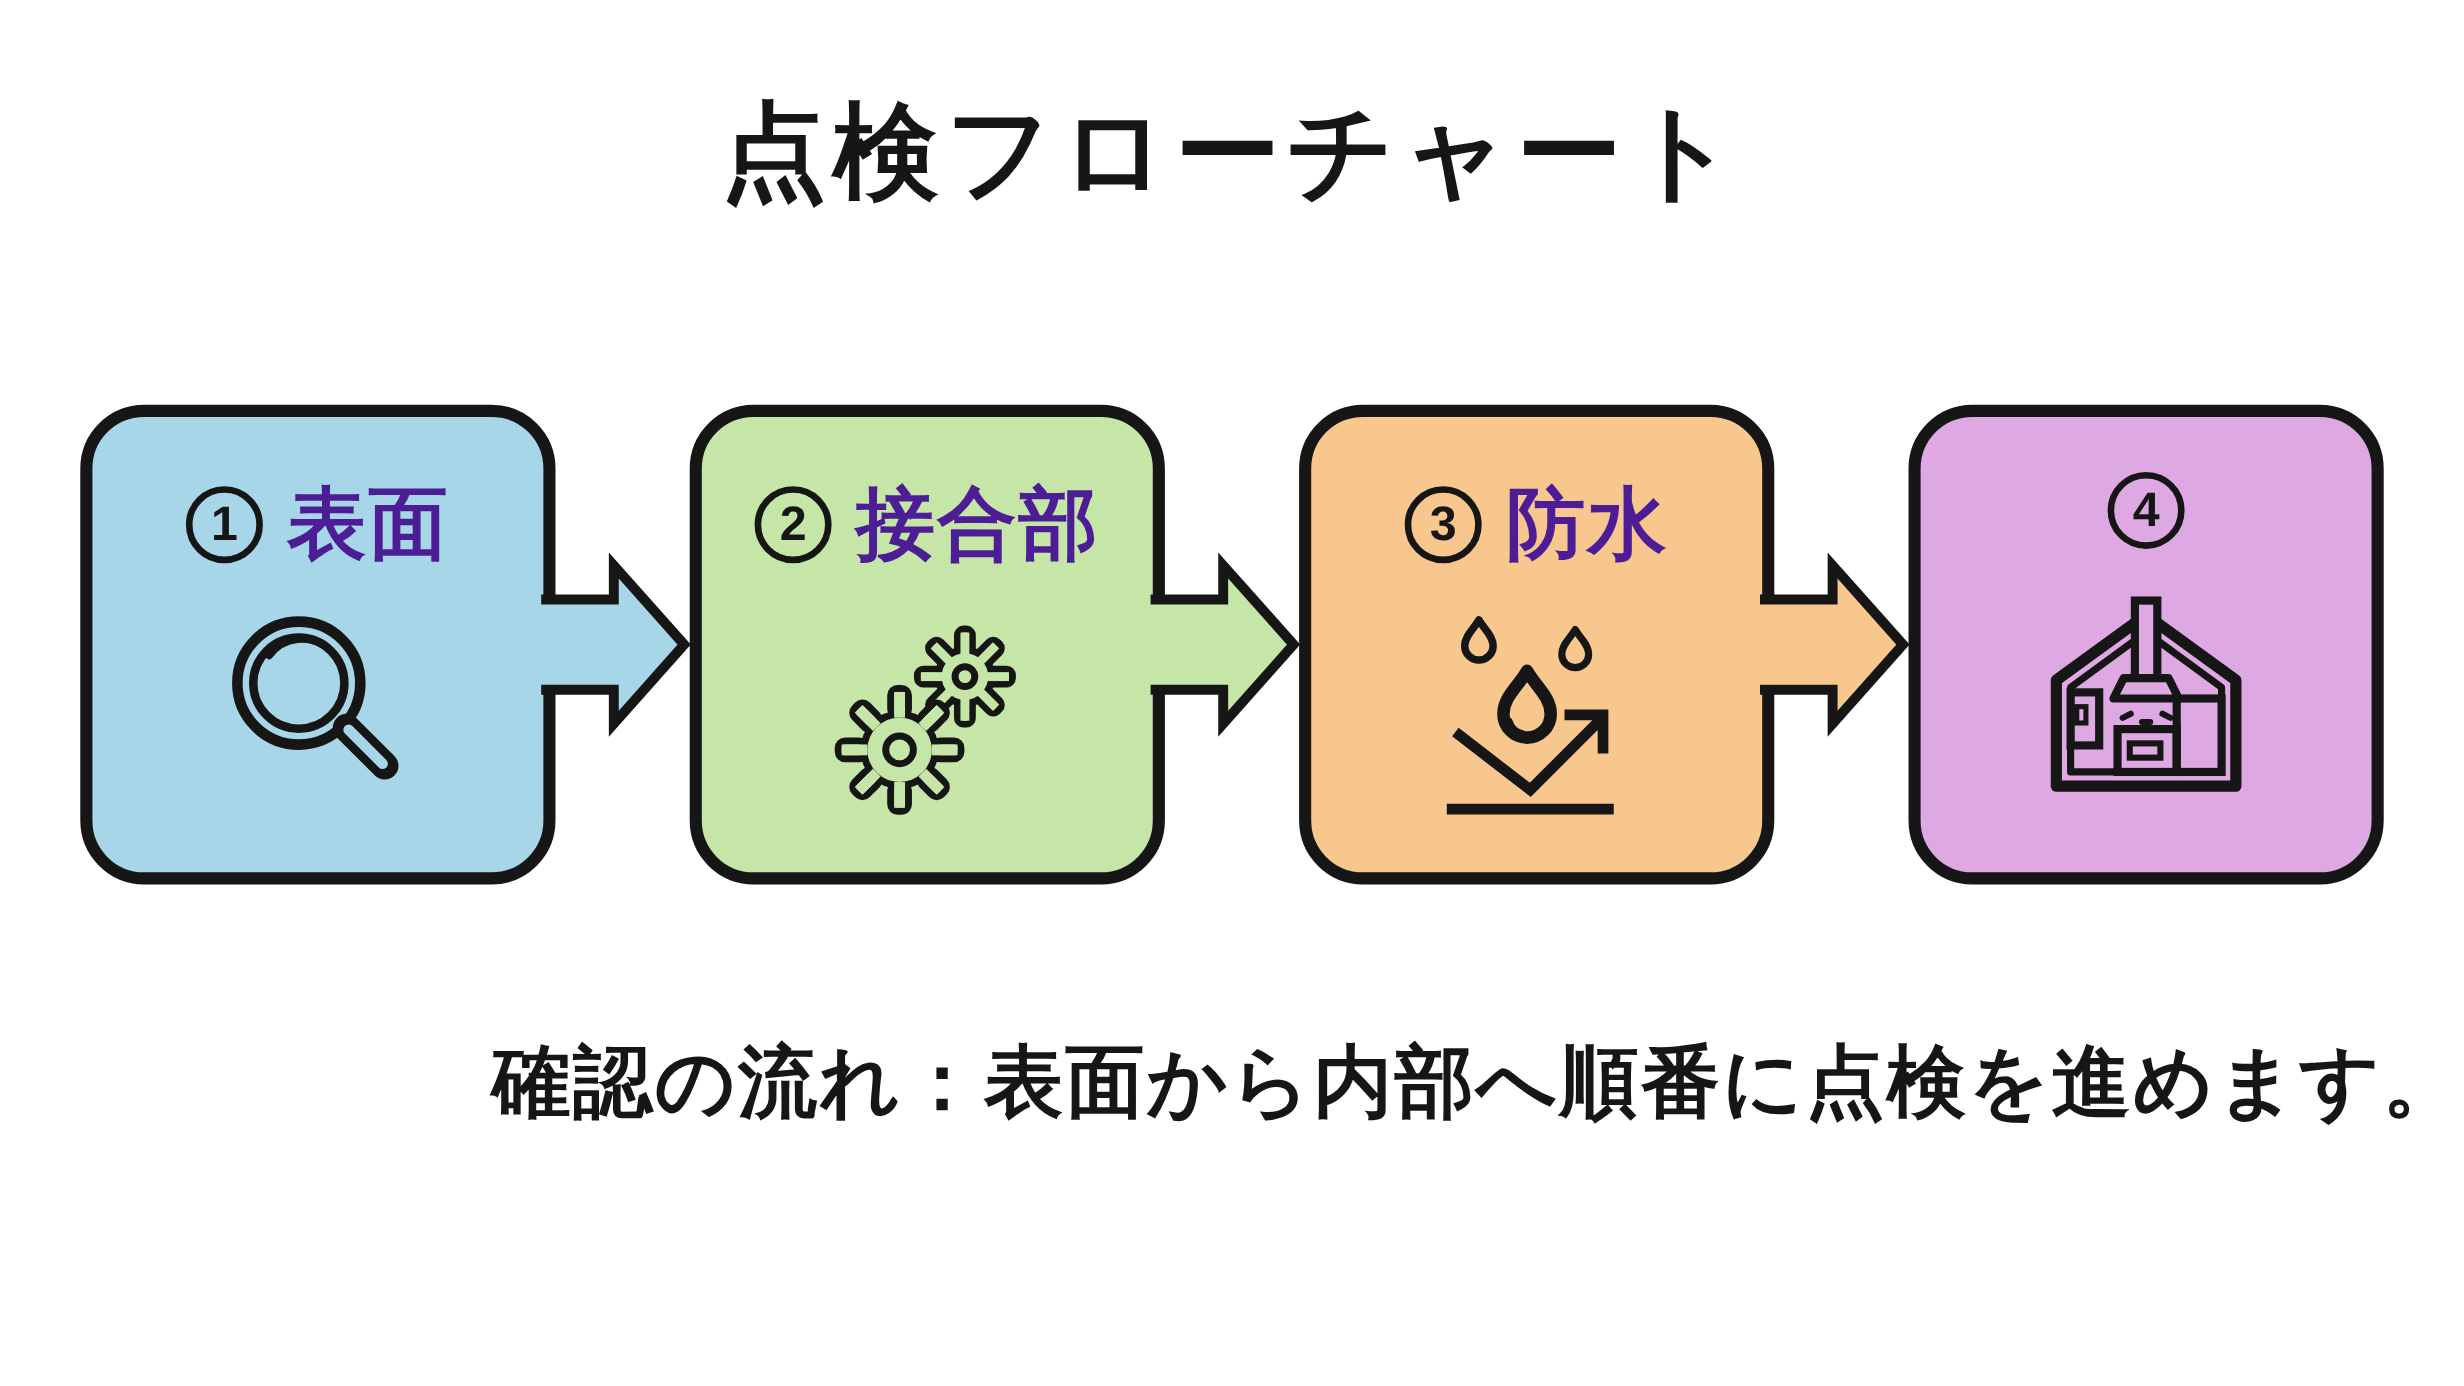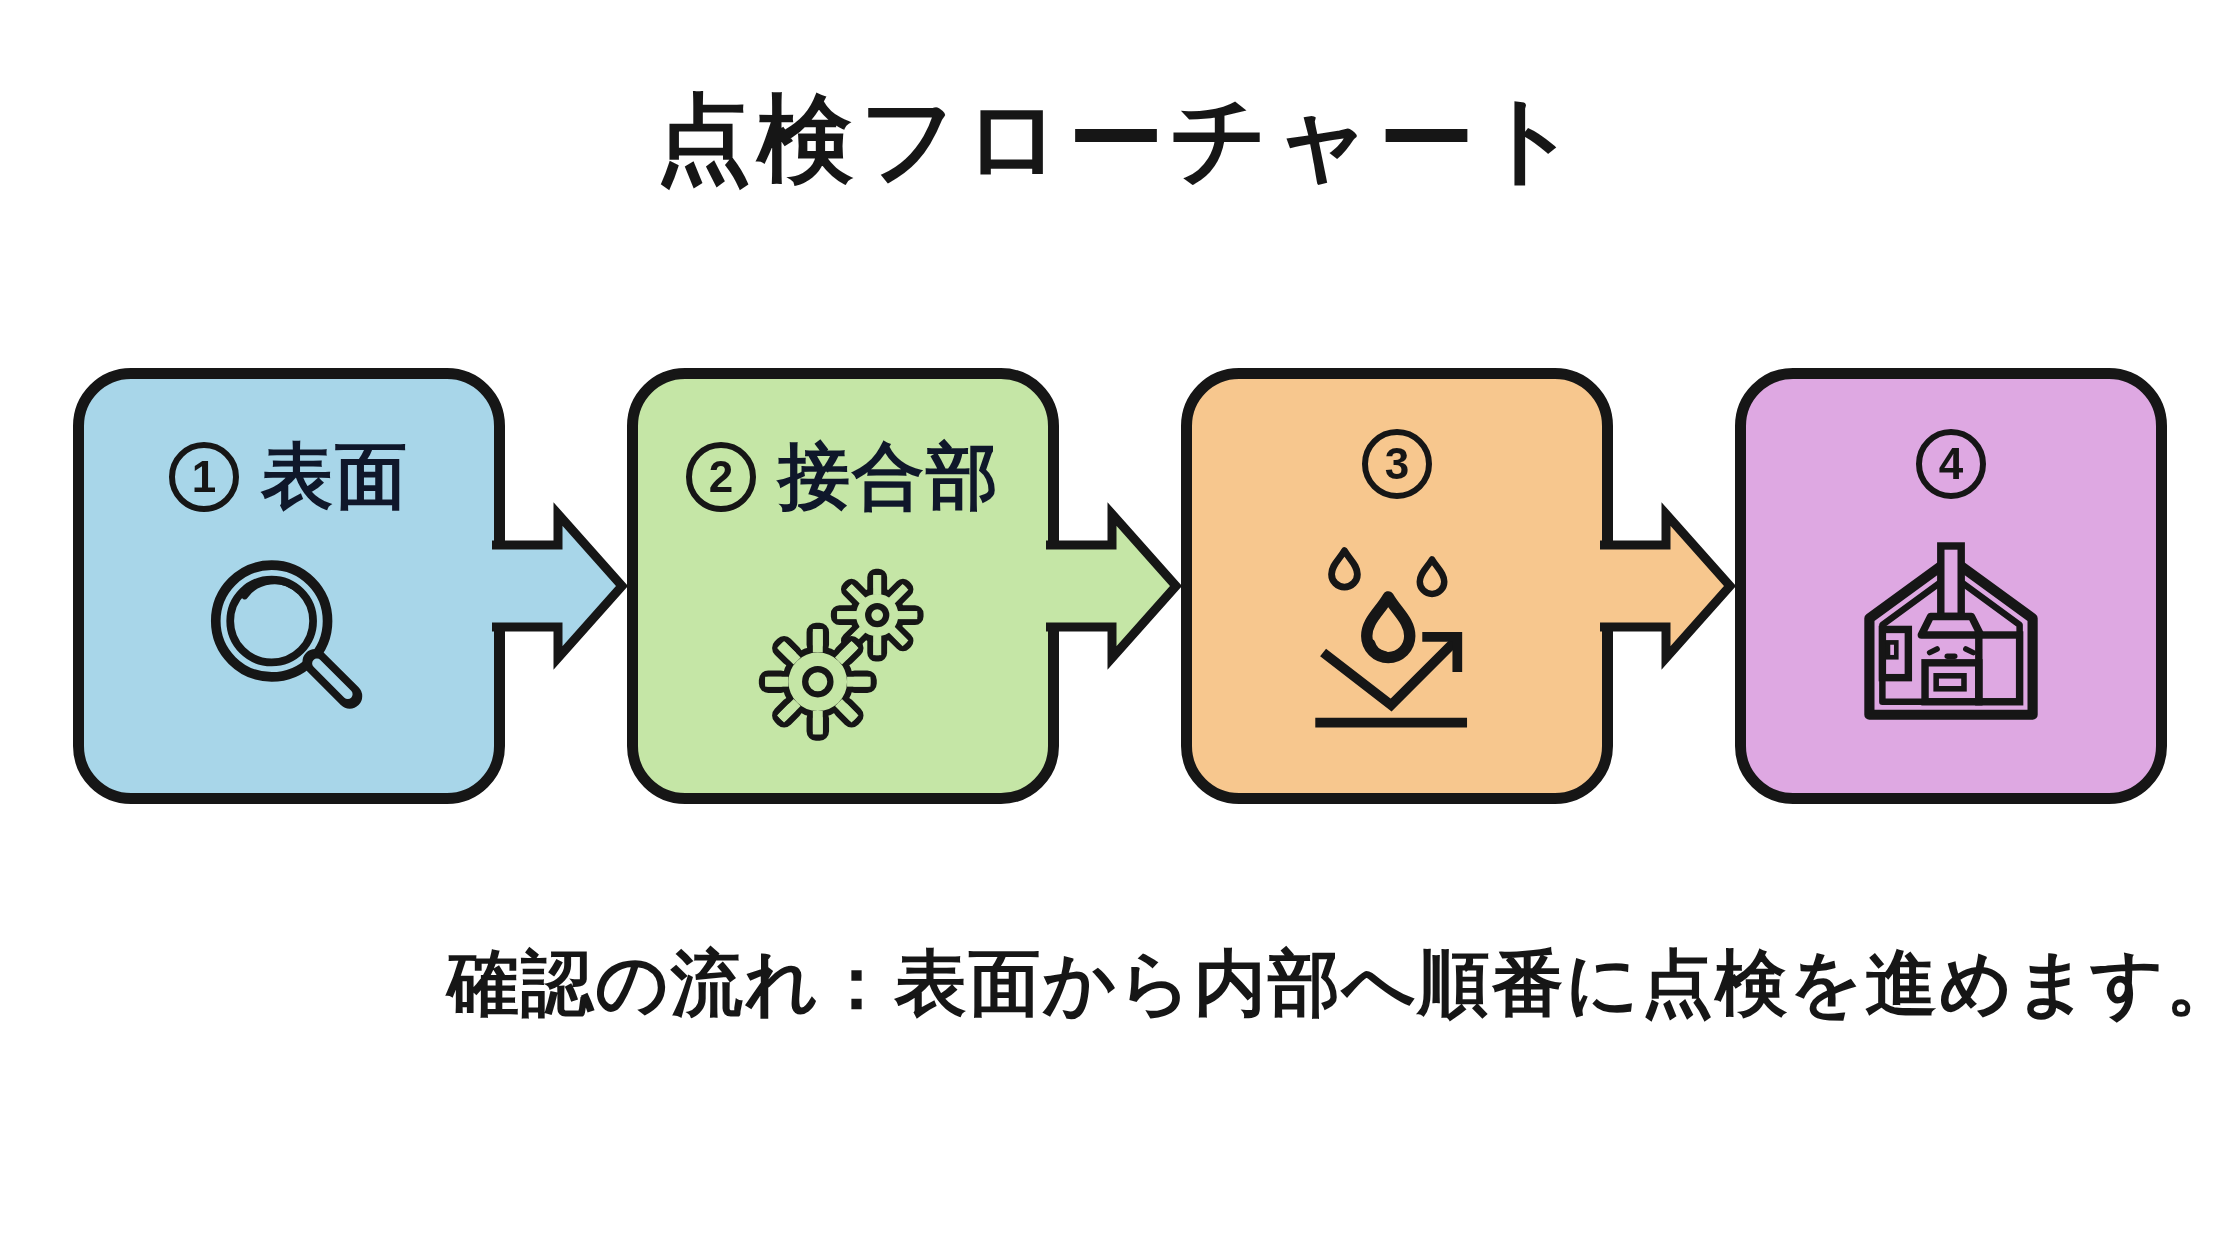--- a/index.html
+++ b/index.html
@@ -41,21 +41,21 @@
     overflow:visible;
   }
 
   .step-head { display:flex; align-items:center; gap:22px; margin-top:50px; }
   .num-circle {
     width:70px; height:70px; box-sizing:border-box;
     border:6px solid #161616; border-radius:50%;
     display:flex; align-items:center; justify-content:center;
     font-size:44px; font-weight:800; color:#161616;
   }
-  .step-label { font-size:72px; font-weight:800; color:#0f172a; letter-spacing:2px;text-align:center; }
+  .step-label { font-size:72px; font-weight:800; color:#4c1d95; letter-spacing:2px;text-align:center; }
 
   .step-icon { flex:1; display:flex; align-items:center; justify-content:center; margin-bottom:22px; }
 
   .footer {
     text-align:right;
     margin-top:132px;
     font-size:72px;
     font-weight:800;
     letter-spacing:2px;
   }
@@ -152,20 +152,21 @@
     <div class="arrow-slot">
       <svg width="134" height="156" viewBox="0 0 134 156" style="color: rgb(197, 230, 166);">
         <polygon points="0,37 66,37 66,6 130,78 66,150 66,119 0,119" fill="currentColor"></polygon>
         <path d="M0,37 L66,37 L66,6 L130,78 L66,150 L66,119 L0,119" fill="none" stroke="#161616" stroke-width="9"></path>
       </svg>
     </div>
 
     <div class="step-box" style="background-color: rgb(247, 199, 142);">
       <div class="step-head">
         <span class="num-circle">3</span>
+        <span class="step-label">防水</span>
       </div>
       <div class="step-icon">
         <svg width="214" height="214" viewBox="0 0 220 220" style="color: rgb(247, 199, 142);">
           <g fill="currentColor" stroke="#161616" stroke-width="9" stroke-linejoin="round">
             <path transform="translate(56,42) scale(0.78)" d="M0,-24 C7,-12 17,-5 17,7 A17,17 0 1 1 -17,7 C-17,-5 -7,-12 0,-24 Z"></path>
             <path transform="translate(146,50) scale(0.74)" d="M0,-24 C7,-12 17,-5 17,7 A17,17 0 1 1 -17,7 C-17,-5 -7,-12 0,-24 Z"></path>
             <path transform="translate(101,102) scale(1.3)" d="M0,-24 C7,-12 17,-5 17,7 A17,17 0 1 1 -17,7 C-17,-5 -7,-12 0,-24 Z"></path>
           </g>
           <path d="M 84 118 A 17 17 0 0 0 97 130" fill="none" stroke="#161616" stroke-width="7" stroke-linecap="round"></path>
           <path d="M 34 128 L 104 182 L 170 116" fill="none" stroke="#161616" stroke-width="10"></path>

